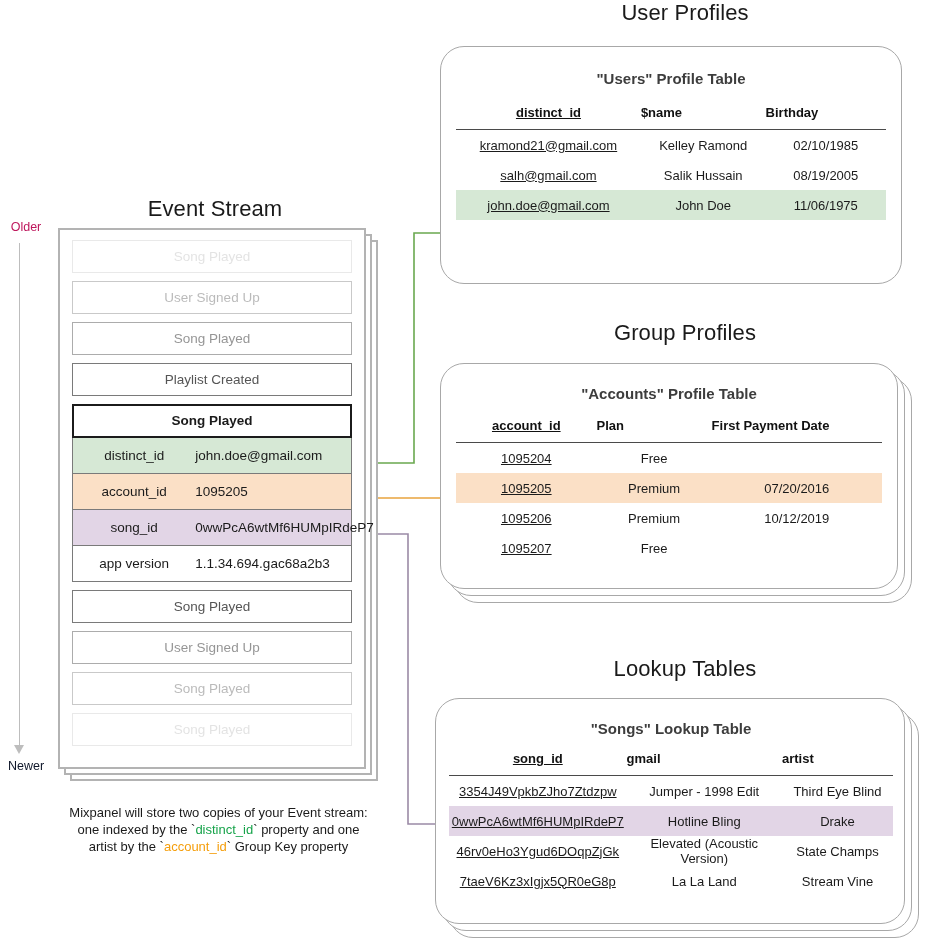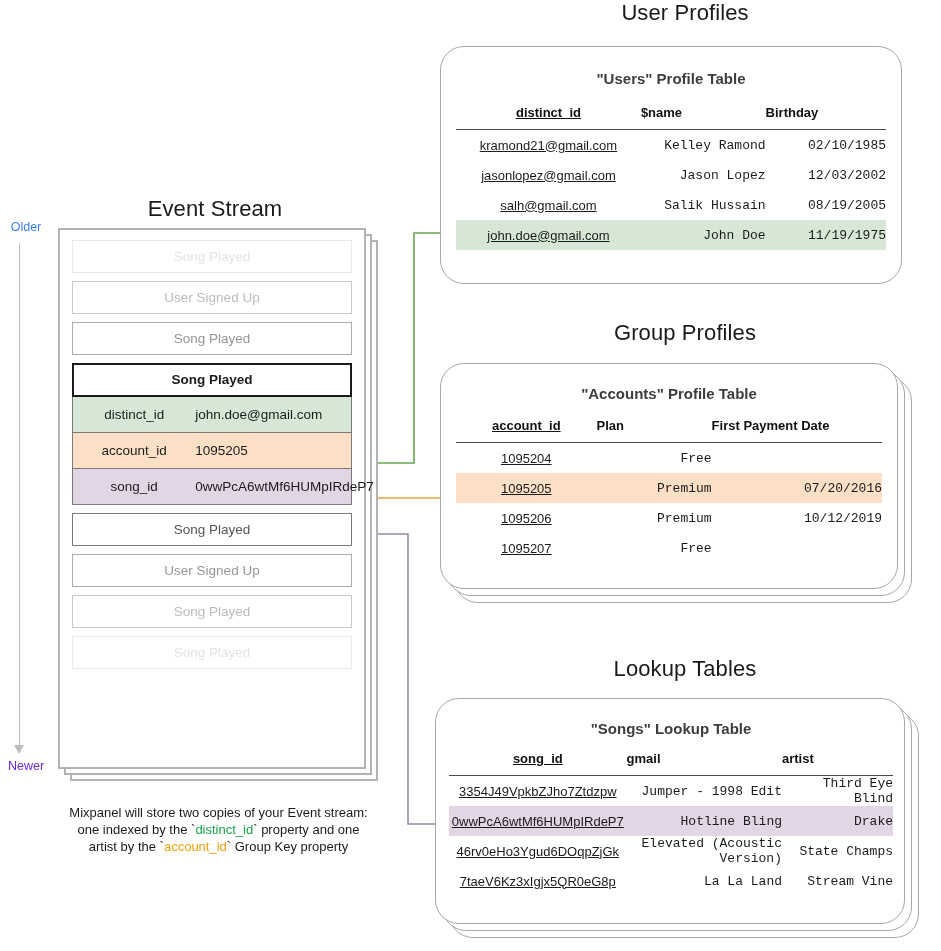--- a/index.html
+++ b/index.html
@@ -42,22 +42,22 @@
   }
   .prop-key{width:44%;text-align:center;}
   .prop-val{width:56%;text-align:left;}
   .prop-row.green{background:#d6e8d5;}
   .prop-row.orange{background:#fbe0c6;}
   .prop-row.purple{background:#e2d5e6;}
   .prop-row.plain{background:#fff;}
   .gap{height:8px;}
 
   
-  #axis-older{left:2px;top:220px;width:48px;text-align:center;font-size:12.5px;color:#3b82f6;}
-  #axis-newer{left:2px;top:759px;width:48px;text-align:center;font-size:12.5px;color:#6d28d9;}
+  #axis-older{left:2px;top:220px;width:48px;text-align:center;font-size:12.5px;color:#be185d;}
+  #axis-newer{left:2px;top:759px;width:48px;text-align:center;font-size:12.5px;color:#0f172a;}
   #axis-line{left:19px;top:243px;width:1px;height:505px;background:#bdbdbd;}
   #axis-arrow{left:14px;top:745px;width:0;height:0;border-left:5px solid transparent;border-right:5px solid transparent;border-top:9px solid #bdbdbd;}
 
   
   #stream-caption{
     left:46px;top:804px;width:345px;text-align:center;font-size:13px;line-height:17px;color:#1b1b1b;
   }
   .tok-green{color:#16a34a;}
   .tok-orange{color:#f59e0b;}
 
@@ -73,21 +73,21 @@
   table.ptable th{
     font-size:13px;font-weight:bold;color:#111;padding:6px 0 9px 0;
     border-bottom:1.4px solid #4a4a4a;
   }
   table.ptable th.key{text-decoration:underline;text-align:center;}
   table.ptable th.txt{text-align:left;}
   table.ptable td{
     font-size:13px;color:#1b1b1b;height:30px;padding:0;vertical-align:middle;
   }
   table.ptable td.key{text-align:center;text-decoration:underline;}
-  table.ptable td.txt{text-align:right;font-family:Liberation Mono, monospace;}
+  table.ptable td.txt{text-align:center;}
   tr.hl-green td{background:#d6e8d5;}
   tr.hl-orange td{background:#fbe0c6;}
   tr.hl-purple td{background:#e2d5e6;}
 
   
   #users-title{left:440px;top:0px;width:490px;}
   #groups-title{left:440px;top:320px;width:490px;}
   #lookup-title{left:440px;top:656px;width:490px;}
 
   
@@ -125,34 +125,39 @@
 
 <div class="abs" id="event-stream-stack">
   <div class="es-layer l3"></div>
   <div class="es-layer l2"></div>
   <div class="es-layer l1"></div>
 
   <div id="event-list">
     <div class="ev o1">Song Played</div>
     <div class="ev o2">User Signed Up</div>
     <div class="ev o3">Song Played</div>
+    <div class="ev o4">Playlist Created</div>
 
     <div class="ev main">Song Played</div>
     <div class="prop-row green">
       <span class="prop-key">distinct_id</span>
       <span class="prop-val">john.doe@gmail.com</span>
     </div>
     <div class="prop-row orange">
       <span class="prop-key">account_id</span>
       <span class="prop-val">1095205</span>
     </div>
     <div class="prop-row purple">
       <span class="prop-key">song_id</span>
       <span class="prop-val">0wwPcA6wtMf6HUMpIRdeP7</span>
     </div>
+    <div class="prop-row plain">
+      <span class="prop-key">app version</span>
+      <span class="prop-val">1.1.34.694.gac68a2b3</span>
+    </div>
     <div class="gap"></div>
 
     <div class="ev o4">Song Played</div>
     <div class="ev o3">User Signed Up</div>
     <div class="ev o2">Song Played</div>
     <div class="ev o1">Song Played</div>
   </div>
 </div>
 
 <div class="abs" id="stream-caption">
@@ -180,33 +185,28 @@
           <th class="txt">Birthday</th>
         </tr>
       </thead>
       <tbody>
         <tr>
           <td class="key">kramond21@gmail.com</td>
           <td class="txt">Kelley Ramond</td>
           <td class="txt">02/10/1985</td>
         </tr>
         <tr>
-          <td class="key">jasonlopez@gmail.com</td>
-          <td class="txt">Jason Lopez</td>
-          <td class="txt">12/03/2002</td>
-        </tr>
-        <tr>
           <td class="key">salh@gmail.com</td>
           <td class="txt">Salik Hussain</td>
           <td class="txt">08/19/2005</td>
         </tr>
         <tr class="hl-green">
           <td class="key">john.doe@gmail.com</td>
           <td class="txt">John Doe</td>
-          <td class="txt">11/19/1975</td>
+          <td class="txt">11/06/1975</td>
         </tr>
       </tbody>
     </table>
   </div>
 </div>
 
 <div class="abs section-title" id="groups-title">Group Profiles</div>
 
 <div class="card-stack" style="left:440px;top:363px;width:480px;height:250px;">
   <div class="card-layer" style="left:14px;top:14px;width:458px;height:226px;"></div>

